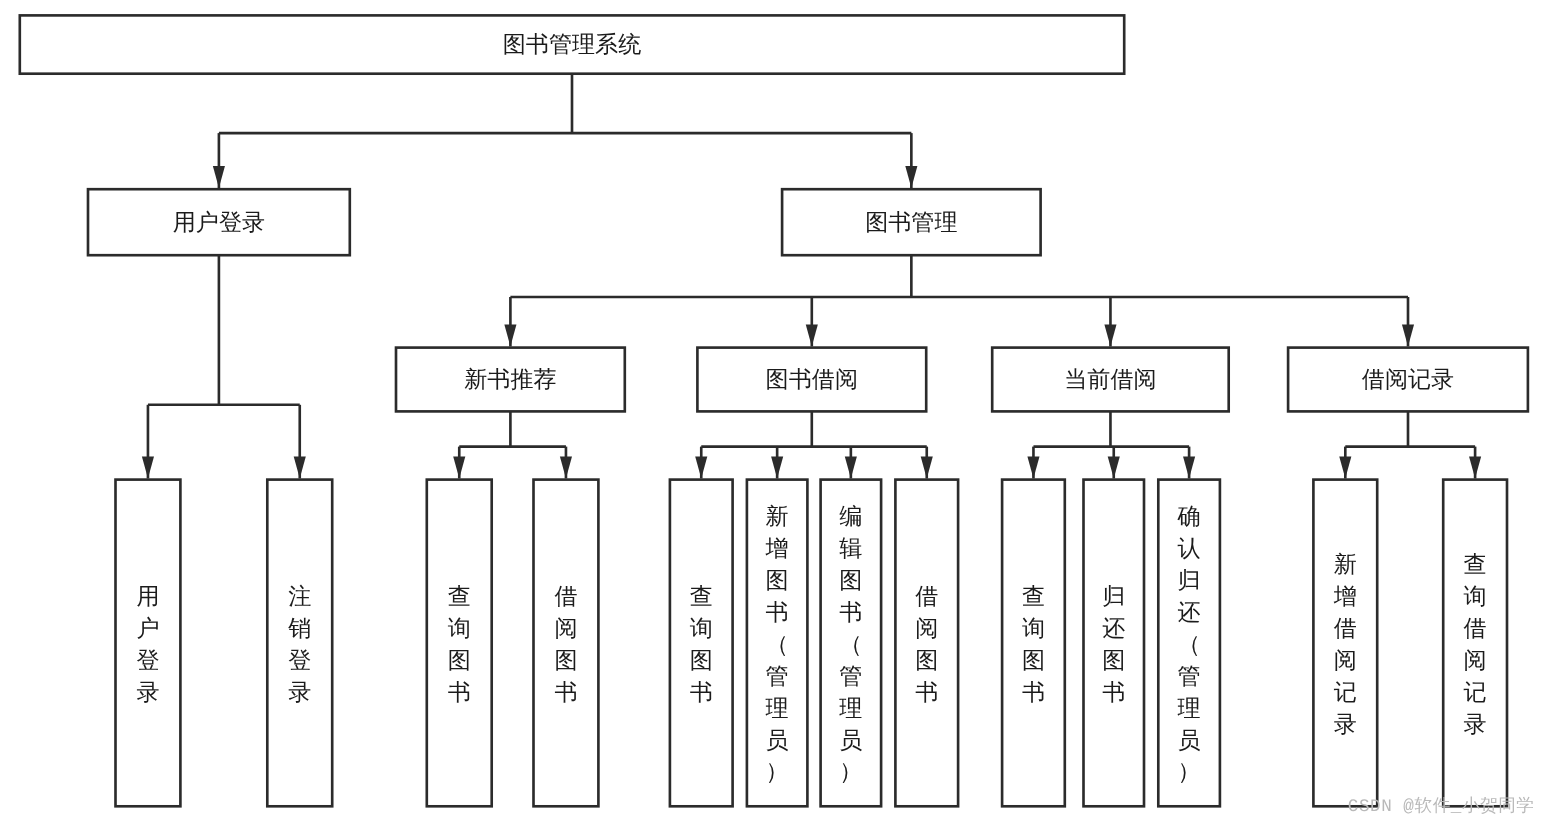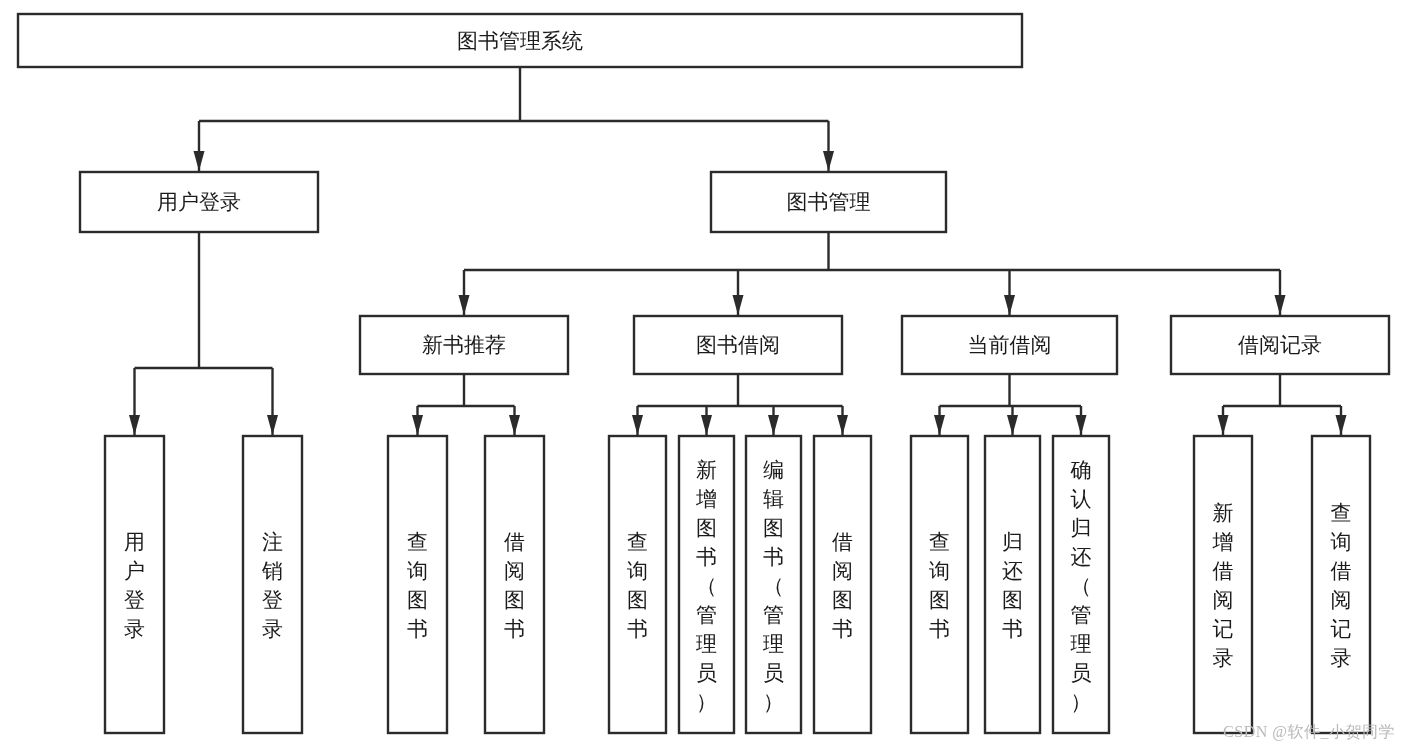--- a/index.html
+++ b/index.html
@@ -53,21 +53,21 @@
   .node-label-v {
     font-family: "DejaVu Sans", "Liberation Sans", sans-serif;
     font-size: 21px;
     fill: #1b1b1b;
     text-anchor: middle;
   }
   .watermark-text {
     position: absolute;
     right: 10px;
     bottom: 4px;
-    font-family: Liberation Serif, serif;
+    font-family: Liberation Mono, monospace;
     font-size: 16px;
     color: #b9b9b9;
     letter-spacing: 0.5px;
     white-space: nowrap;
     user-select: none;
   }
 </style>
 </head>
 <body>
 

